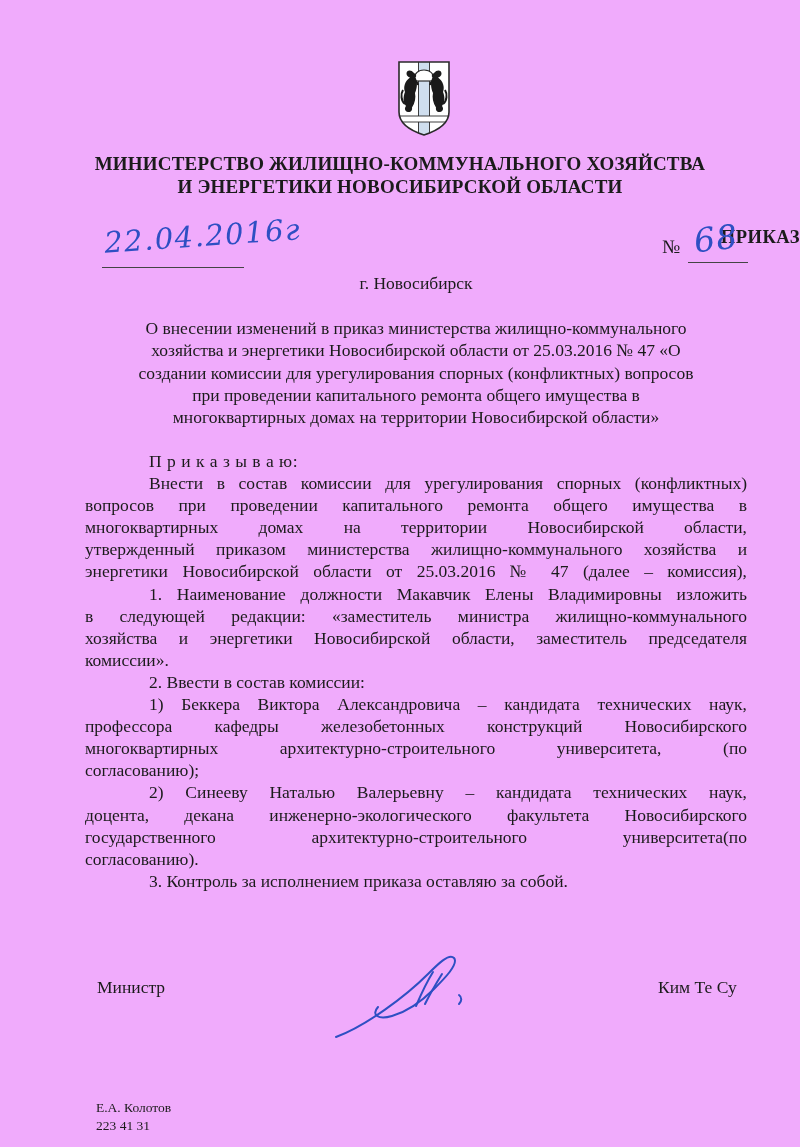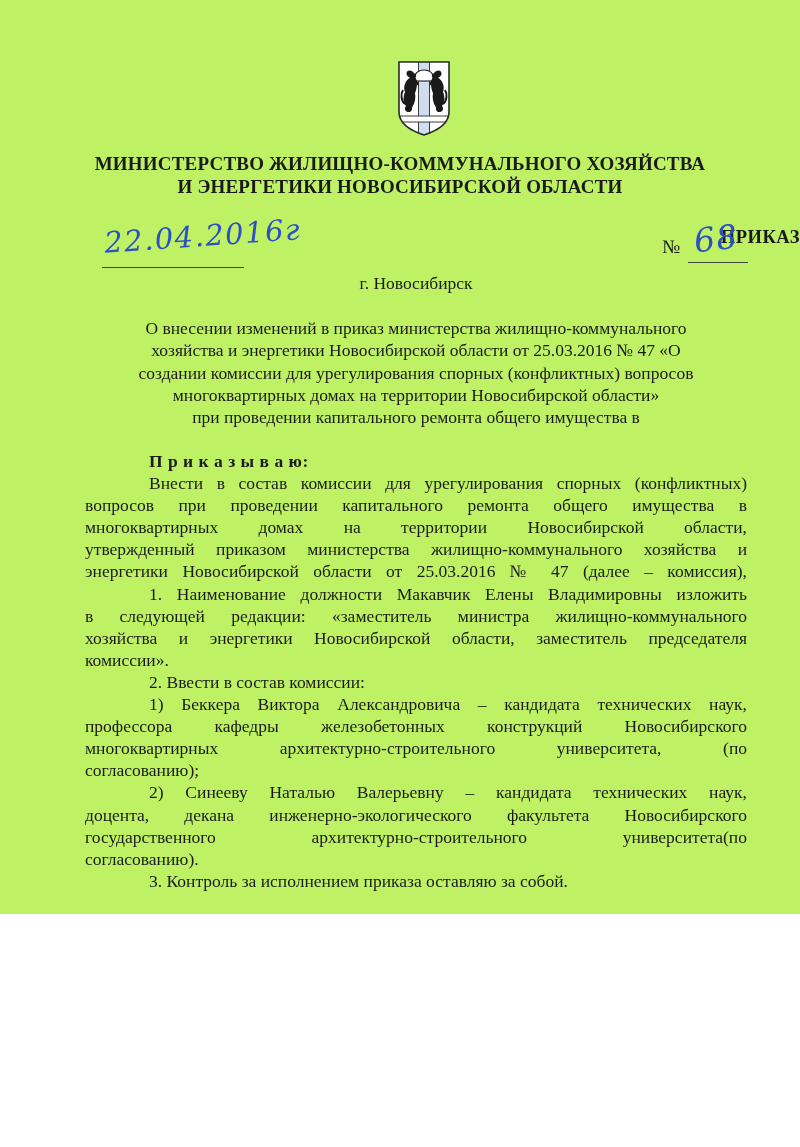--- a/index.html
+++ b/index.html
@@ -1,17 +1,17 @@
 <!DOCTYPE html>
 <html><head>
 <meta charset="utf-8">
 <style>
   html,body{margin:0;padding:0;background:#ffffff;}
   .page{
-    position:relative;width:800px;height:914px;background:#bef264;
+    position:relative;width:800px;height:1147px;background:#f0abfc;
     font-family:"Liberation Serif","DejaVu Serif",serif;color:#1b1b1b;
     overflow:hidden;margin:0 auto;
   }
   .coat{position:absolute;left:397px;top:60px;}
   .ministry{
     position:absolute;top:152px;left:0;width:100%;text-align:center;
     font-weight:bold;font-size:19px;line-height:23px;letter-spacing:.2px;
   }
   .hw{font-family:"DejaVu Serif",serif;font-style:italic;color:#2e4fc3;}
   .hw-date{
@@ -22,21 +22,21 @@
   .doc-type{position:absolute;top:227px;left:0;width:100%;text-align:right;font-weight:bold;font-size:18.5px;letter-spacing:.5px;}
   .num-label{position:absolute;left:662px;top:236px;font-size:19px;}
   .hw-num{position:absolute;left:694px;top:219px;font-size:33px;transform:rotate(-7deg);letter-spacing:1px;}
   .num-line{position:absolute;left:688px;top:262px;width:60px;border-top:1.4px solid #444;}
   .city{position:absolute;top:273px;left:85px;width:662px;text-align:center;font-size:17.5px;}
   .title{position:absolute;top:317px;left:85px;width:662px;text-align:center;font-size:17.5px;line-height:22.3px;}
   .doc-body{position:absolute;top:450px;left:85px;width:662px;font-size:17.5px;line-height:22.1px;}
   .bl{min-height:22.1px;}
   .j{text-align:justify;text-align-last:justify;}
   .i{text-indent:64px;}
-  .order{font-weight:bold;letter-spacing:.5px;}
+  .order{font-weight:normal;letter-spacing:.5px;}
   .minister{position:absolute;left:97px;top:977px;font-size:17.5px;}
   .sign-name{position:absolute;left:658px;top:977px;font-size:17.5px;}
   .sign-svg{position:absolute;left:330px;top:946px;}
   .exec{position:absolute;left:96px;top:1099px;font-size:13.5px;line-height:17.5px;}
 </style>
 </head>
 <body>
 
 <div class="page">
 
@@ -79,22 +79,22 @@
   <div class="num-label">№</div>
   <div class="hw hw-num">68</div>
   <div class="num-line"></div>
 
   <div class="city">г. Новосибирск</div>
 
   <div class="title">
     <div>О внесении изменений в приказ министерства жилищно-коммунального</div>
     <div>хозяйства и энергетики Новосибирской области от 25.03.2016 № 47 «О</div>
     <div>создании комиссии для урегулирования спорных (конфликтных) вопросов</div>
+    <div>при проведении капитального ремонта общего имущества в</div>
     <div>многоквартирных домах на территории Новосибирской области»</div>
-    <div>при проведении капитального ремонта общего имущества в</div>
   </div>
 
   <div class="doc-body">
     <div class="bl i order">П р и к а з ы в а ю:</div>
 
     <div class="bl j i">Внести в состав комиссии для урегулирования спорных (конфликтных)</div>
     <div class="bl j">вопросов при проведении капитального ремонта общего имущества в</div>
     <div class="bl j">многоквартирных домах на территории Новосибирской области,</div>
     <div class="bl j">утвержденный приказом министерства жилищно-коммунального хозяйства и</div>
     <div class="bl j">энергетики Новосибирской области от 25.03.2016 № 47 (далее – комиссия),</div>

